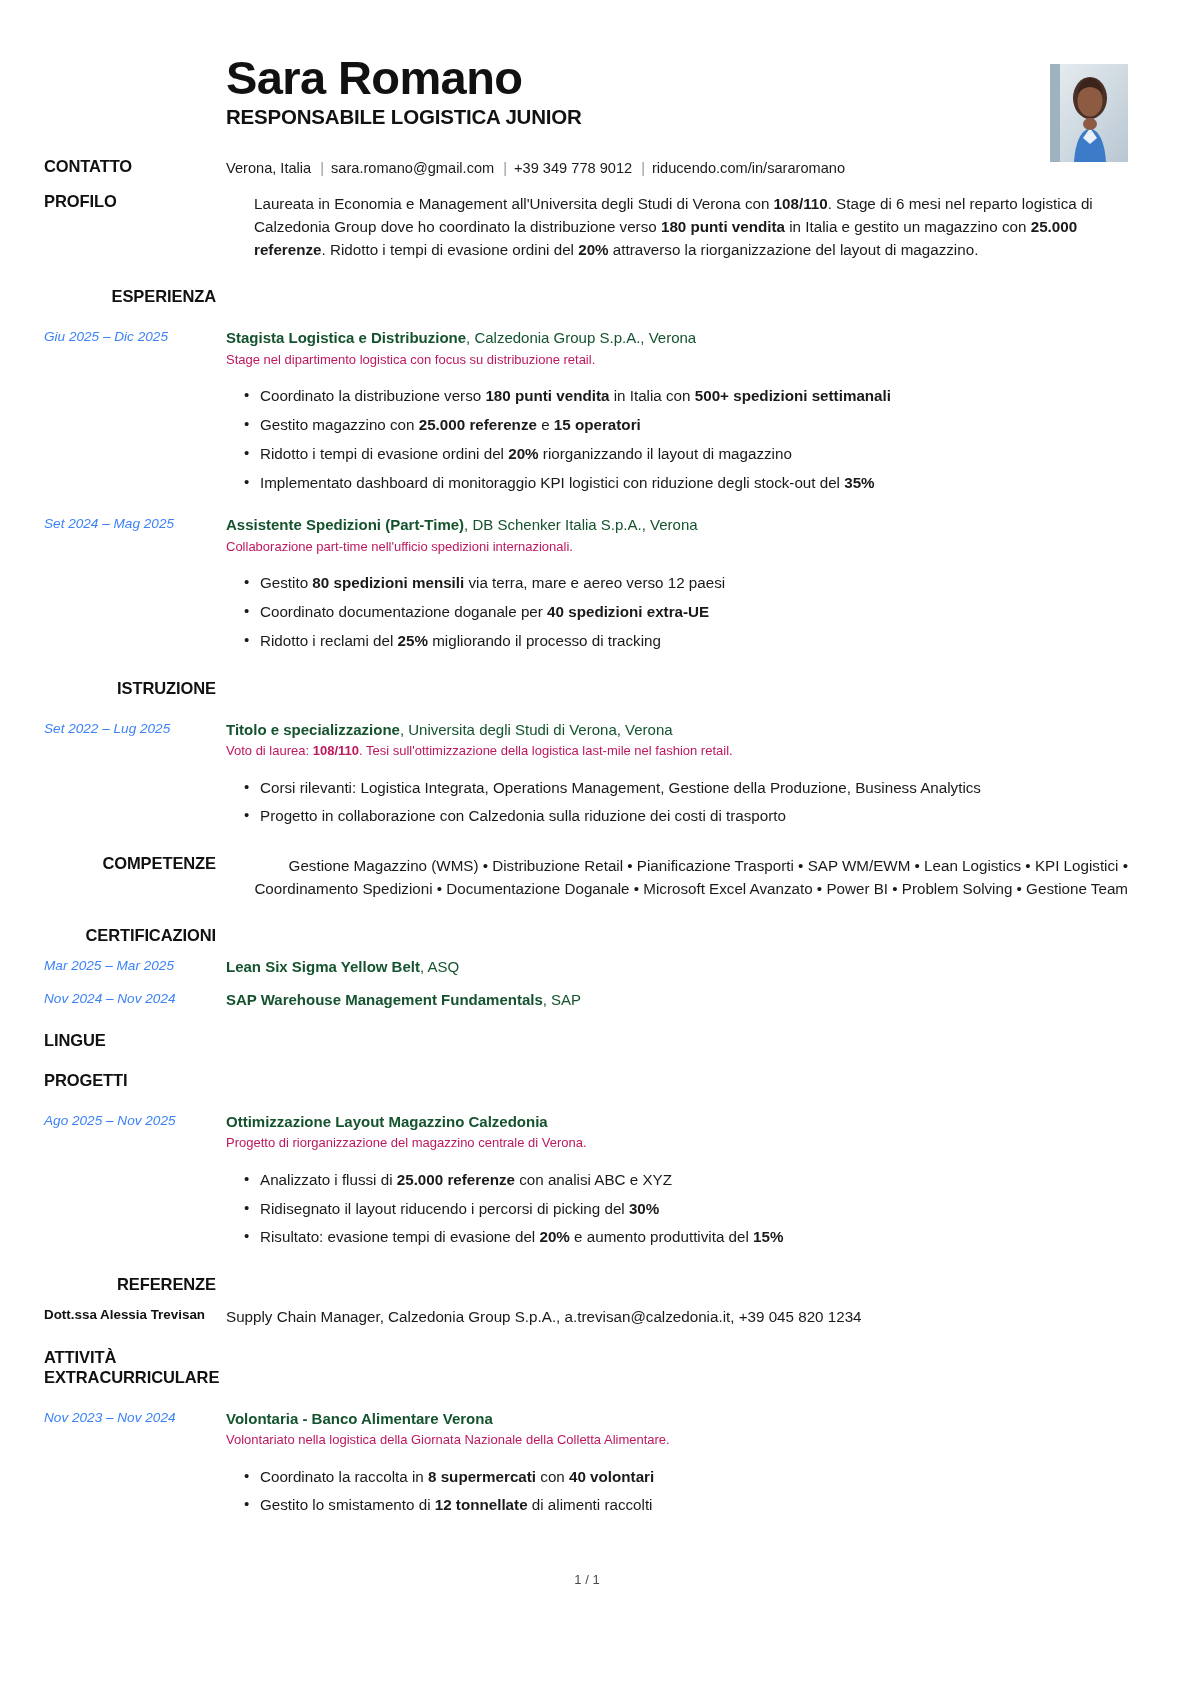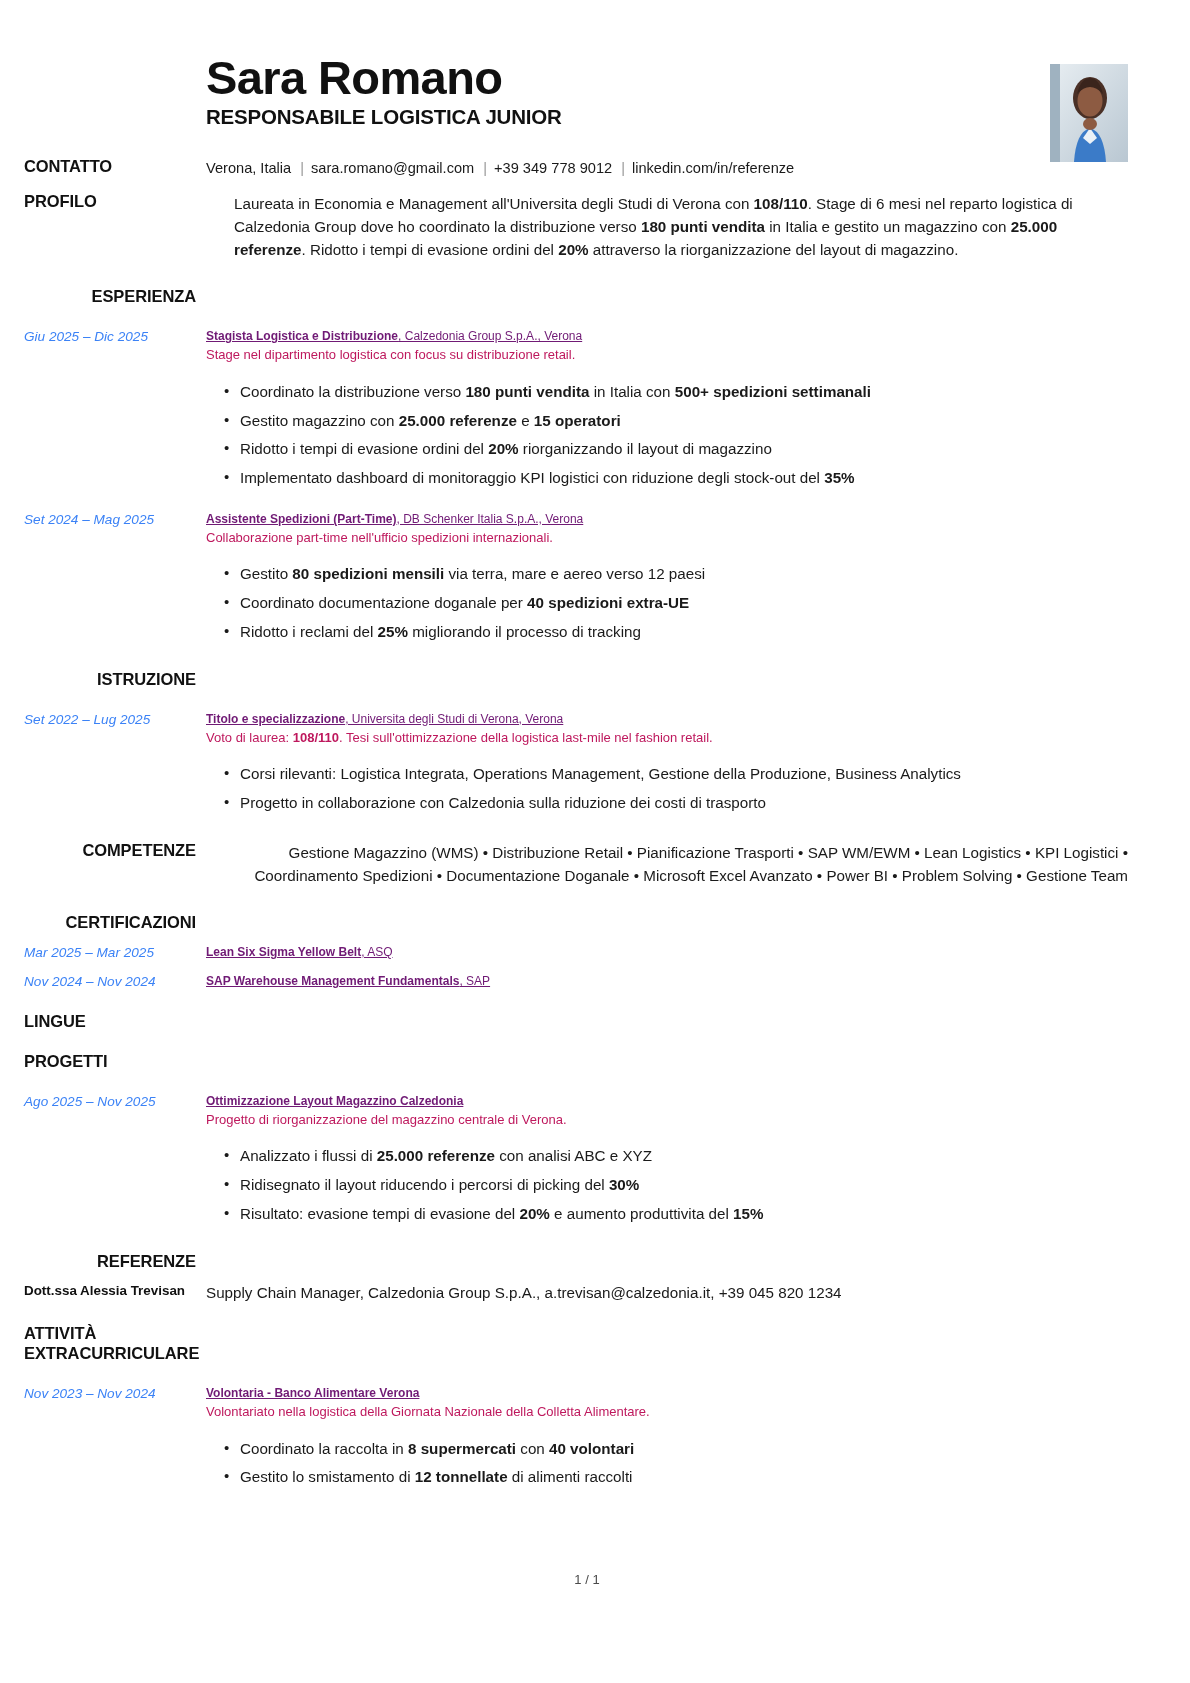--- a/index.html
+++ b/index.html
@@ -12,21 +12,21 @@
     width: 1190px;
     height: 1683px;
     font-family: "Liberation Sans", sans-serif;
     color: #1a1a1a;
     position: relative;
     overflow: hidden;
   }
   .page {
     width: 1190px;
     height: 1683px;
-    padding: 46px 62px 0 24px;
+    padding: 46px 62px 0 44px;
     position: relative;
   }
 
   
   .header {
     position: relative;
     min-height: 105px;
     margin-bottom: 6px;
   }
   .header-text {
@@ -98,24 +98,23 @@
   }
 
   .body-text {
     font-size: 15.2px;
     line-height: 1.52;
     color: #1a1a1a;
   }
   .body-text b { font-weight: bold; }
 
   .entry-title {
-    font-size: 12px;
+    font-size: 15px;
     line-height: 1.5;
-    color: #701a75;
-    text-decoration: underline;
+    color: #14532d;
   }
   .entry-title b { font-weight: bold; }
   .entry-sub {
     font-size: 13px;
     line-height: 1.5;
     color: #be185d;
   }
 
   ul.bullets {
     margin: 16px 0 0 0;
@@ -187,21 +186,21 @@
       </svg>
     </div>
   </div>
 
   <div class="row">
     <div class="col-left">
       <div class="section-label">CONTATTO</div>
     </div>
     <div class="col-right">
       <div class="body-text" style="font-size:14.6px;">
-        <span>Verona, Italia</span><span style="color:#999; padding:0 7px 0 9px;">|</span><span>sara.romano@gmail.com</span><span style="color:#999; padding:0 7px 0 9px;">|</span><span>+39 349 778 9012</span><span style="color:#999; padding:0 7px 0 9px;">|</span><span>linkedin.com/in/referenze</span>
+        <span>Verona, Italia</span><span style="color:#999; padding:0 7px 0 9px;">|</span><span>sara.romano@gmail.com</span><span style="color:#999; padding:0 7px 0 9px;">|</span><span>+39 349 778 9012</span><span style="color:#999; padding:0 7px 0 9px;">|</span><span>riducendo.com/in/sararomano</span>
       </div>
     </div>
   </div>
 
   <div class="row sect-gap-sm">
     <div class="col-left">
       <div class="section-label">PROFILO</div>
     </div>
     <div class="col-right">
       <div class="body-text"><span>Laureata in Economia e Management all'Universita degli Studi di Verona con </span><b>108/110</b><span>. Stage di 6 mesi nel reparto logistica di Calzedonia Group dove ho coordinato la distribuzione verso </span><b>180 punti vendita</b><span> in Italia e gestito un magazzino con </span><b>25.000 referenze</b><span>. Ridotto i tempi di evasione ordini del </span><b>20%</b><span> attraverso la riorganizzazione del layout di magazzino.</span></div>

